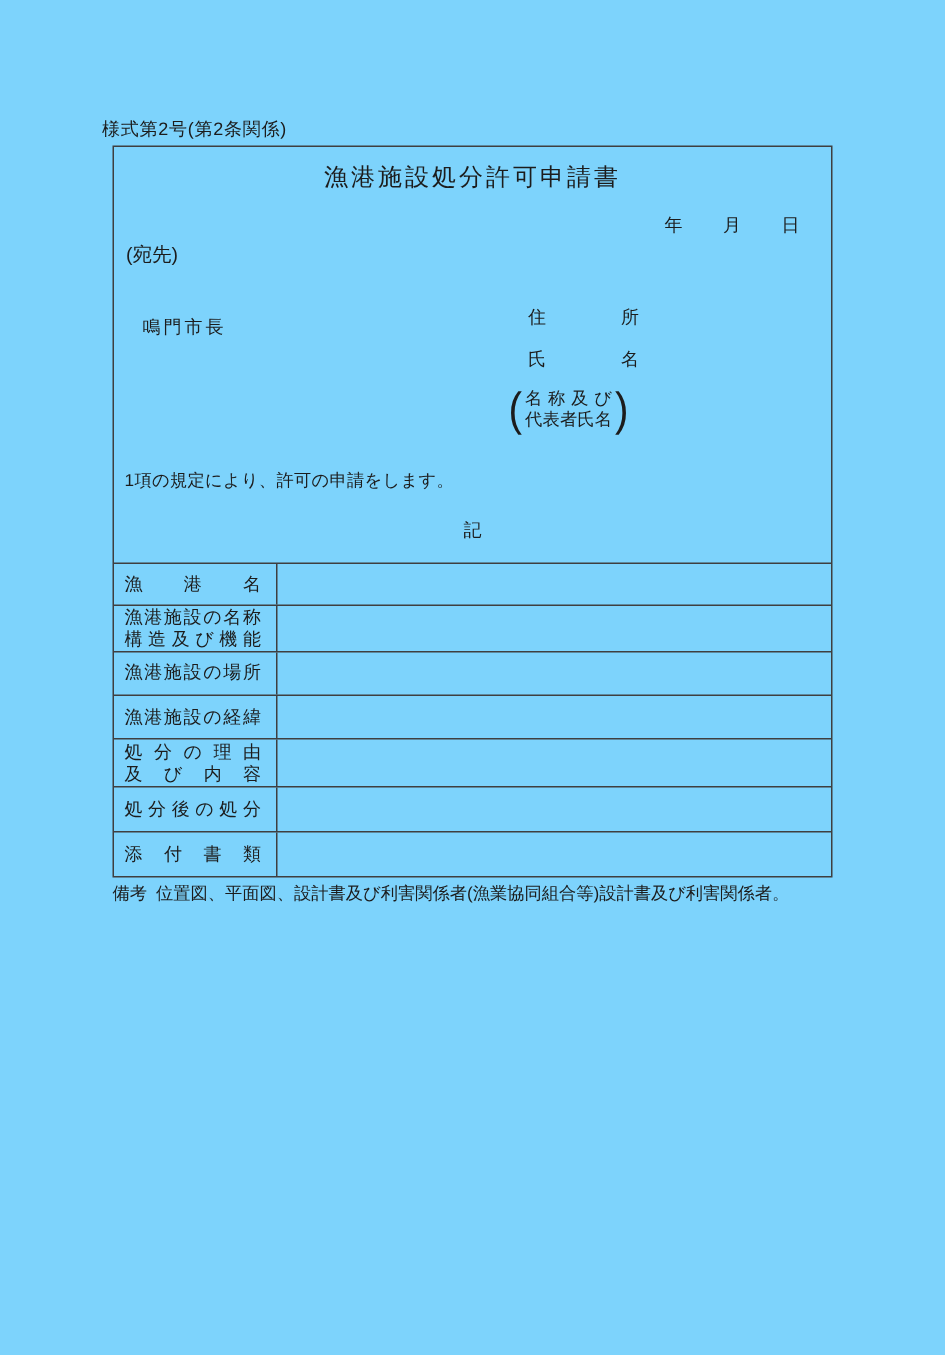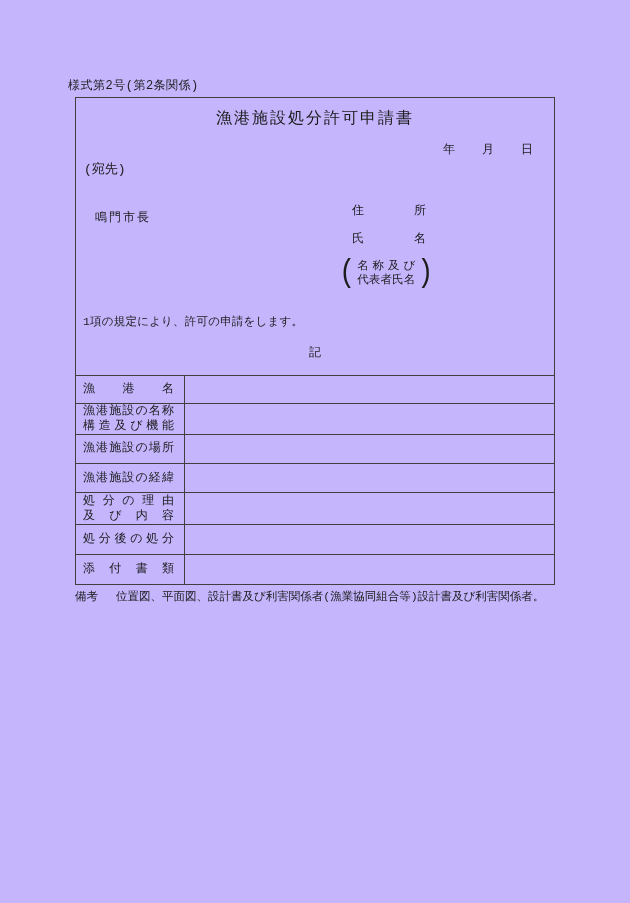--- a/index.html
+++ b/index.html
@@ -1,20 +1,20 @@
 <!DOCTYPE html>
 <html lang="ja"><head>
 <meta charset="utf-8">
 <style>
   html,body{margin:0;padding:0;background:#ffffff;}
   .sheet{
     position:relative;
     width:630px;height:903px;
-    background:#c4b5fd;
-    font-family:Liberation Mono, monospace;
+    background:#7dd3fc;
+    font-family:Liberation Sans, sans-serif;
     color:#1c1c1c;
     overflow:hidden;
   }
   .form-number{
     position:absolute;left:68px;top:79px;
     font-size:12px;line-height:15px;letter-spacing:0.5px;
   }
   .box{
     position:absolute;left:75px;top:97px;
     width:480px;height:488px;
@@ -71,21 +71,21 @@
     border-right:1px solid #3f3f3f;
     padding:0 10px 0 7px;
     display:flex;flex-direction:column;justify-content:center;gap:2px;
     font-size:12px;line-height:13px;
   }
   .cell-value{flex:1;}
   .note{
     position:absolute;left:75px;top:589px;width:500px;
     display:flex;font-size:11.5px;line-height:15px;
   }
-  .note .note-label{flex:none;margin-right:18px;}
+  .note .note-label{flex:none;margin-right:6px;}
 </style>
 </head>
 <body>
 
 <div class="sheet">
 
   <div class="form-number">様式第2号(第2条関係)</div>
 
   <div class="box">
 

